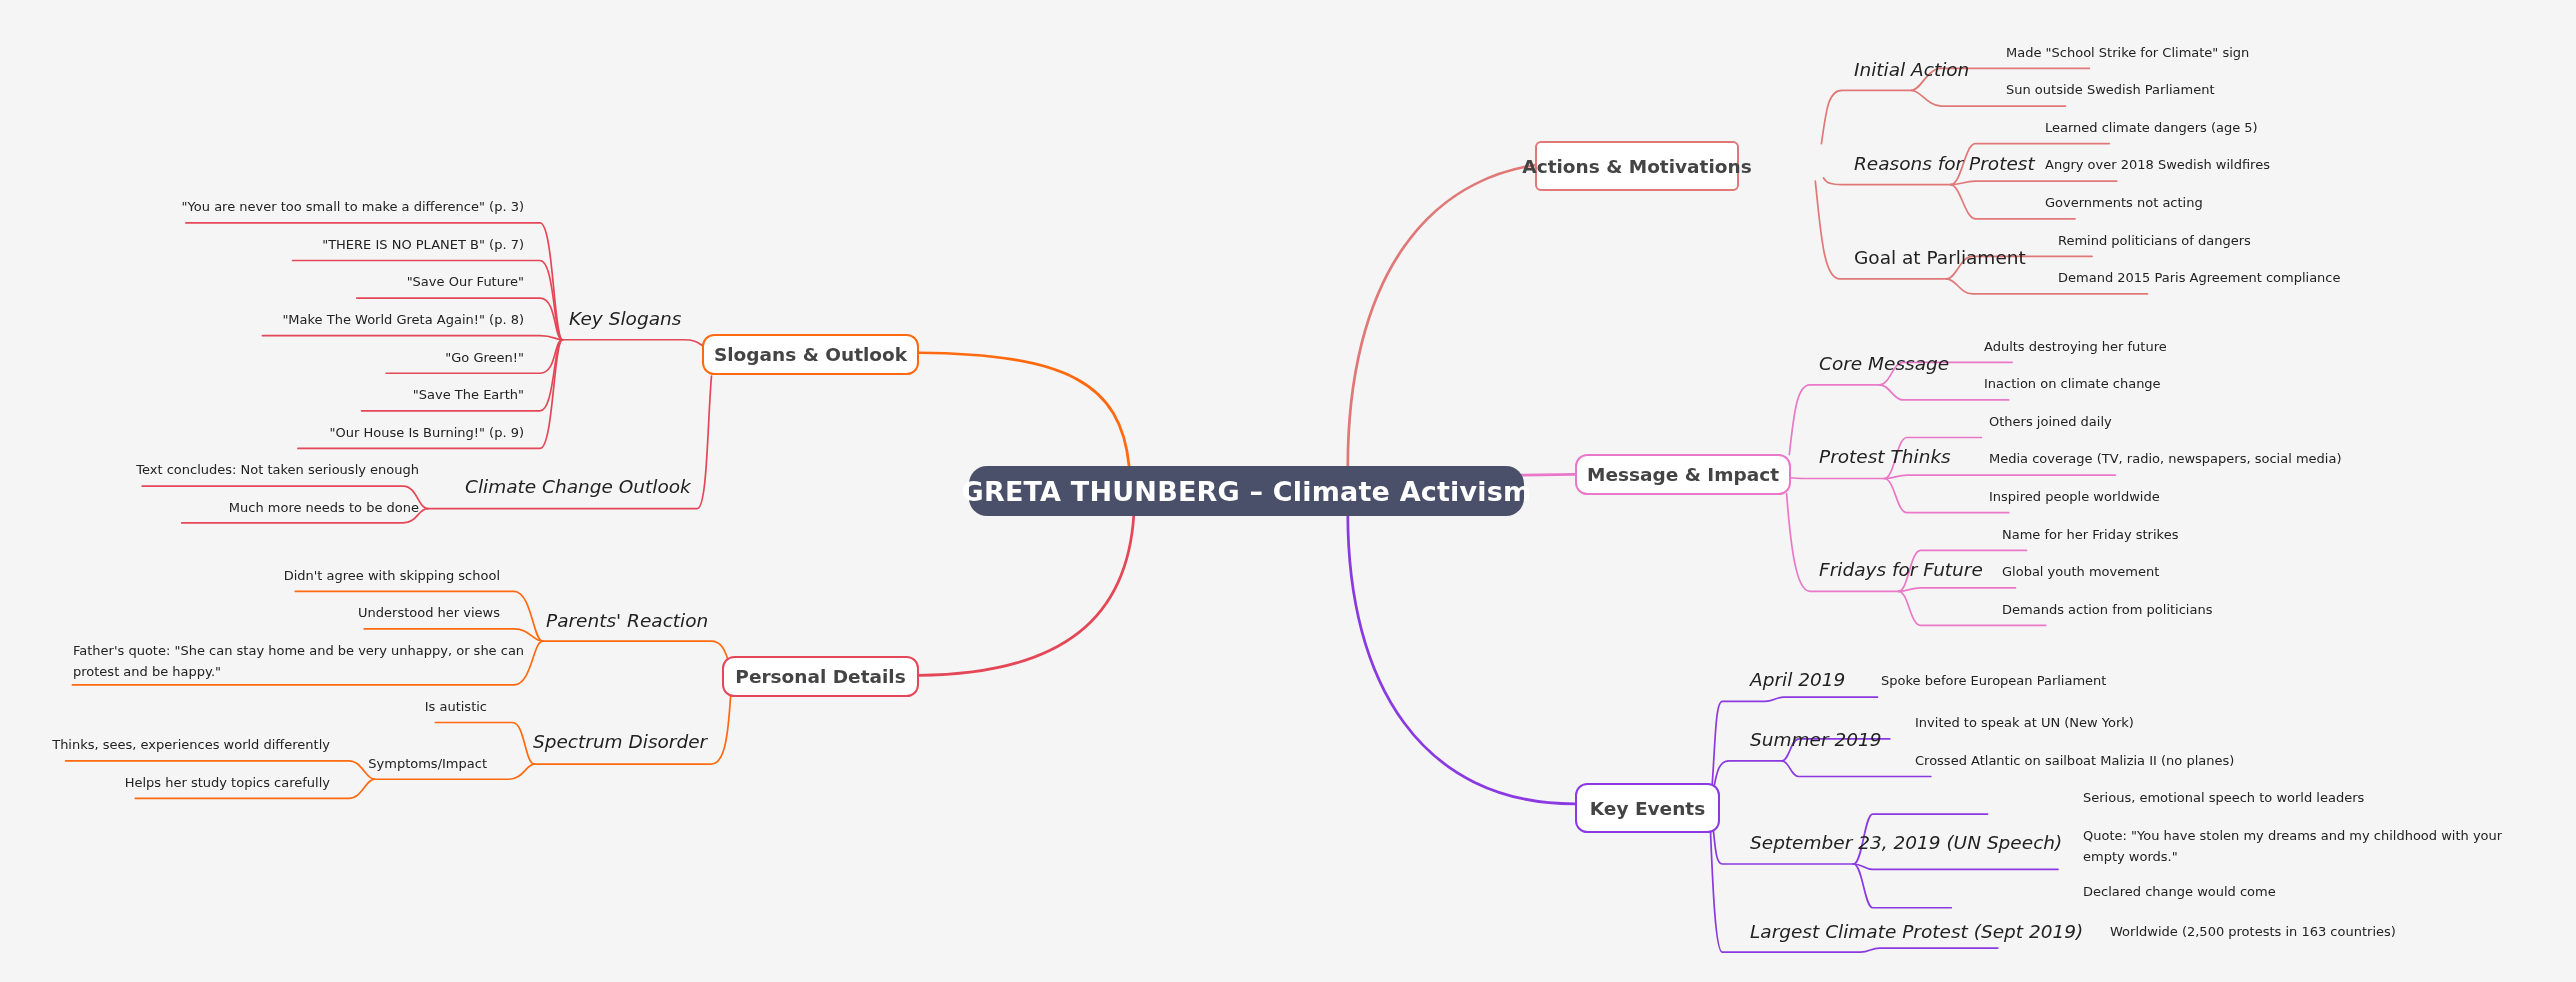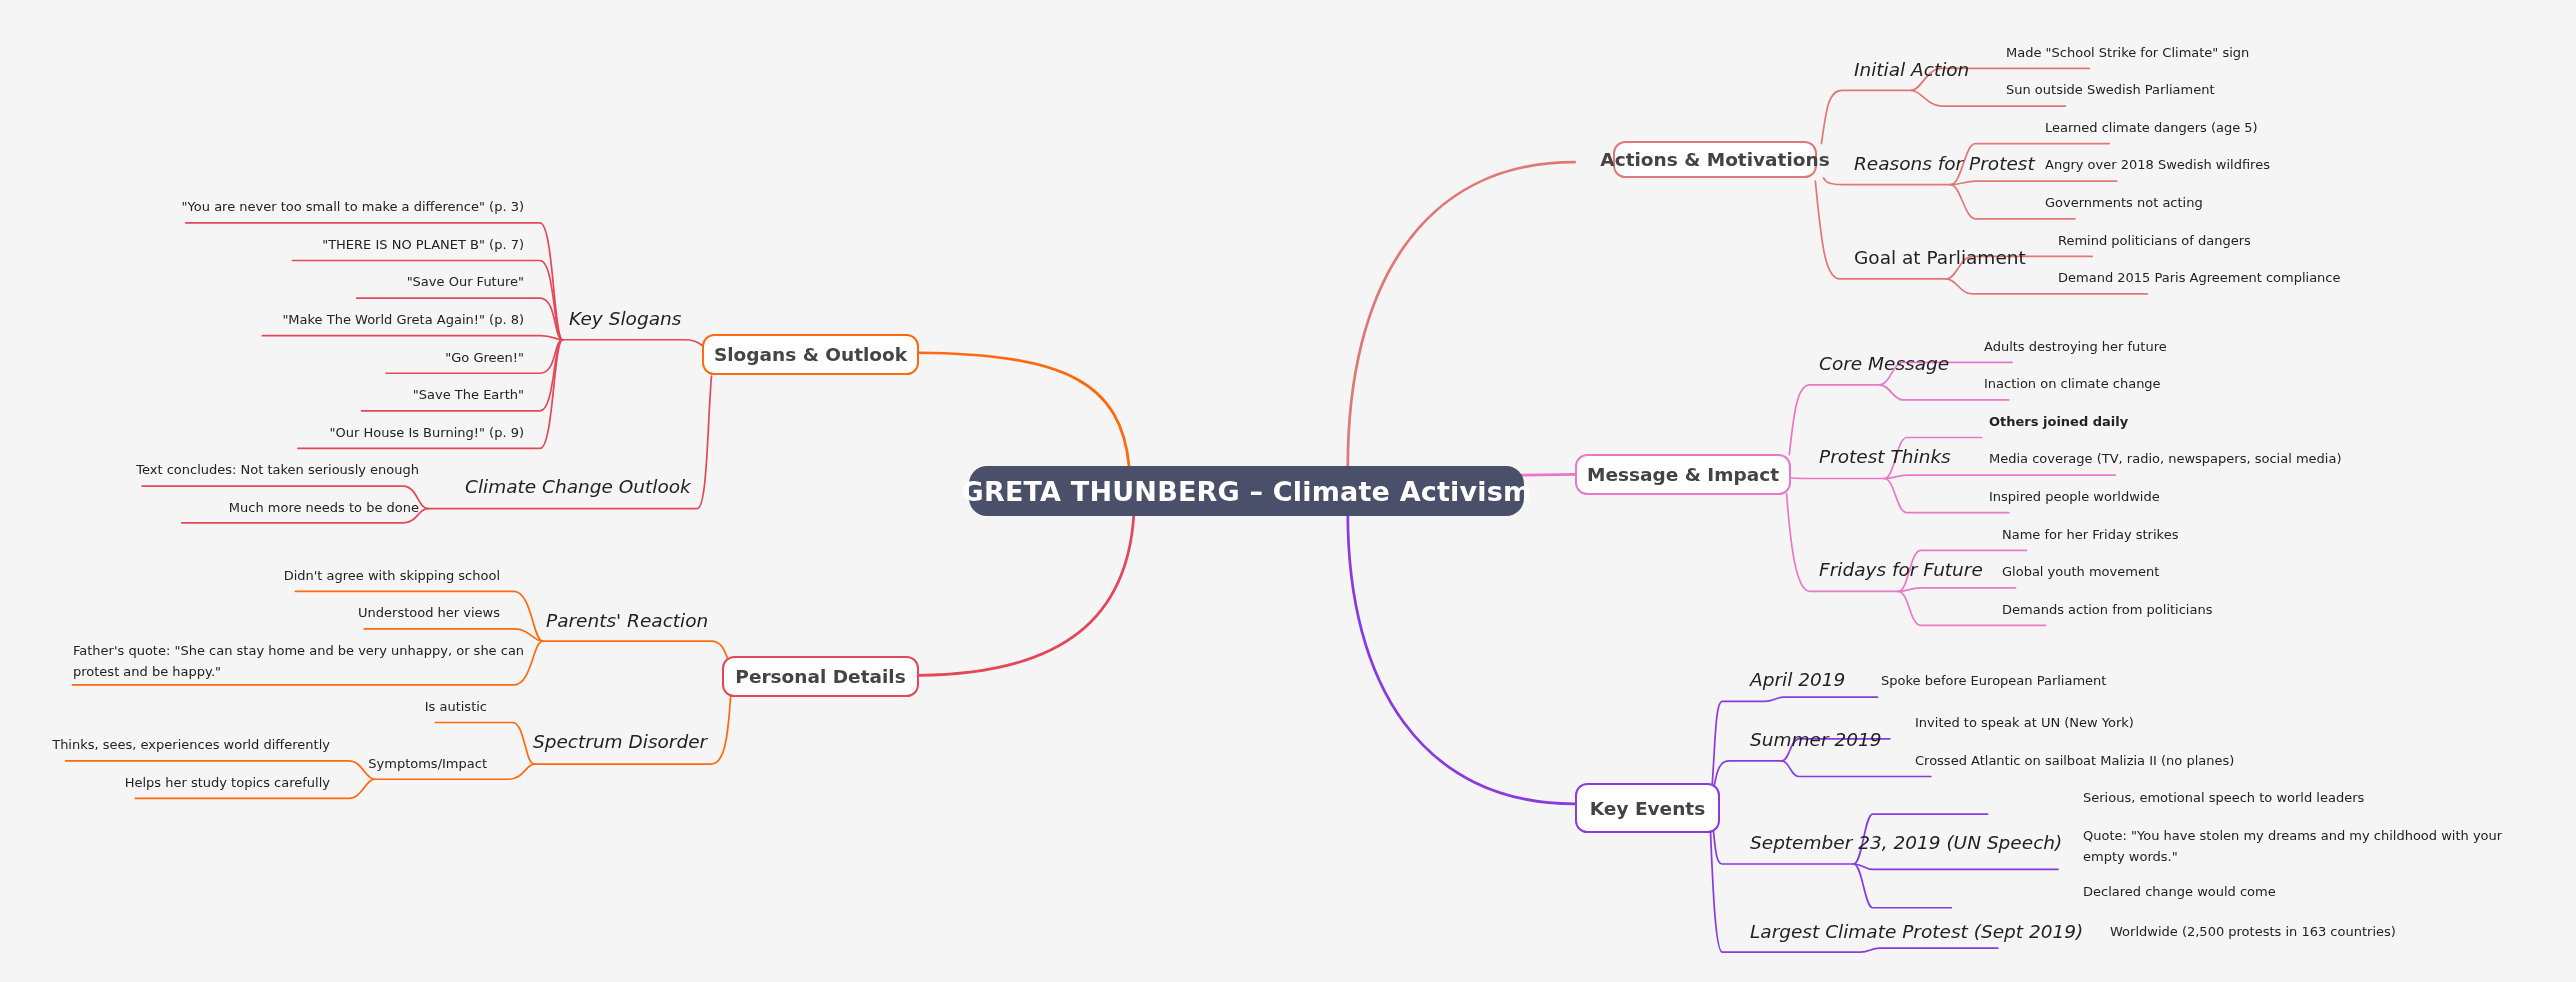--- a/index.html
+++ b/index.html
@@ -88,21 +88,21 @@
     <path d="M1069,1018 C1065,1080 1060,1118 1040,1118 L782,1118"></path>
     <path d="M782,1118 C768,1118 768,1057 750,1057 L637,1057"></path>
     <path d="M782,1118 C770,1118 765,1140 745,1140 L548,1140"></path>
     <path d="M548,1140 C535,1140 530,1113 510,1113 L96,1113"></path>
     <path d="M548,1140 C535,1140 530,1168 510,1168 L198,1168"></path>
   </g>
 </svg>
 
 <div class="node root" style="left:969px;top:466px;width:555px;height:50px;">GRETA THUNBERG – Climate Activism</div>
 
-<div class="node topic" style="left:1613px;top:141px;width:204px;height:37px;border-color:#e07878;">Actions &amp; Motivations</div>
+<div class="node topic" style="left:1535px;top:141px;width:204px;height:50px;border-color:#e07878;border-radius:6px;">Actions &amp; Motivations</div>
 <div class="node topic" style="left:1575px;top:454px;width:216px;height:41px;border-color:#ea78c8;">Message &amp; Impact</div>
 <div class="node topic" style="left:1575px;top:783px;width:145px;height:50px;border-color:#8a3ae0;">Key Events</div>
 <div class="node topic" style="left:702px;top:334px;width:217px;height:41px;border-color:#ff6a10;">Slogans &amp; Outlook</div>
 <div class="node topic" style="left:722px;top:656px;width:197px;height:41px;border-color:#e44858;">Personal Details</div>
 
 <div class="node sub" style="left:1854px;top:59px;">Initial Action</div>
 <div class="node leaf" style="left:2006px;top:42px;">Made "School Strike for Climate" sign</div>
 <div class="node leaf" style="left:2006px;top:79px;">Sun outside Swedish Parliament</div>
 
 <div class="node sub" style="left:1854px;top:153px;">Reasons for Protest</div>
@@ -112,21 +112,21 @@
 
 <div class="node sub upright" style="left:1854px;top:247px;">Goal at Parliament</div>
 <div class="node leaf" style="left:2058px;top:230px;">Remind politicians of dangers</div>
 <div class="node leaf" style="left:2058px;top:267px;">Demand 2015 Paris Agreement compliance</div>
 
 <div class="node sub" style="left:1819px;top:353px;">Core Message</div>
 <div class="node leaf" style="left:1984px;top:336px;">Adults destroying her future</div>
 <div class="node leaf" style="left:1984px;top:373px;">Inaction on climate change</div>
 
 <div class="node sub" style="left:1819px;top:446px;">Protest Thinks</div>
-<div class="node leaf" style="left:1989px;top:411px;font-weight:bold;">Others joined daily</div>
+<div class="node leaf" style="left:1989px;top:411px;">Others joined daily</div>
 <div class="node leaf" style="left:1989px;top:448px;">Media coverage (TV, radio, newspapers, social media)</div>
 <div class="node leaf" style="left:1989px;top:486px;">Inspired people worldwide</div>
 
 <div class="node sub" style="left:1819px;top:559px;">Fridays for Future</div>
 <div class="node leaf" style="left:2002px;top:524px;">Name for her Friday strikes</div>
 <div class="node leaf" style="left:2002px;top:561px;">Global youth movement</div>
 <div class="node leaf" style="left:2002px;top:599px;">Demands action from politicians</div>
 
 <div class="node sub" style="left:1750px;top:669px;">April 2019</div>
 <div class="node leaf" style="left:1881px;top:670px;">Spoke before European Parliament</div>

